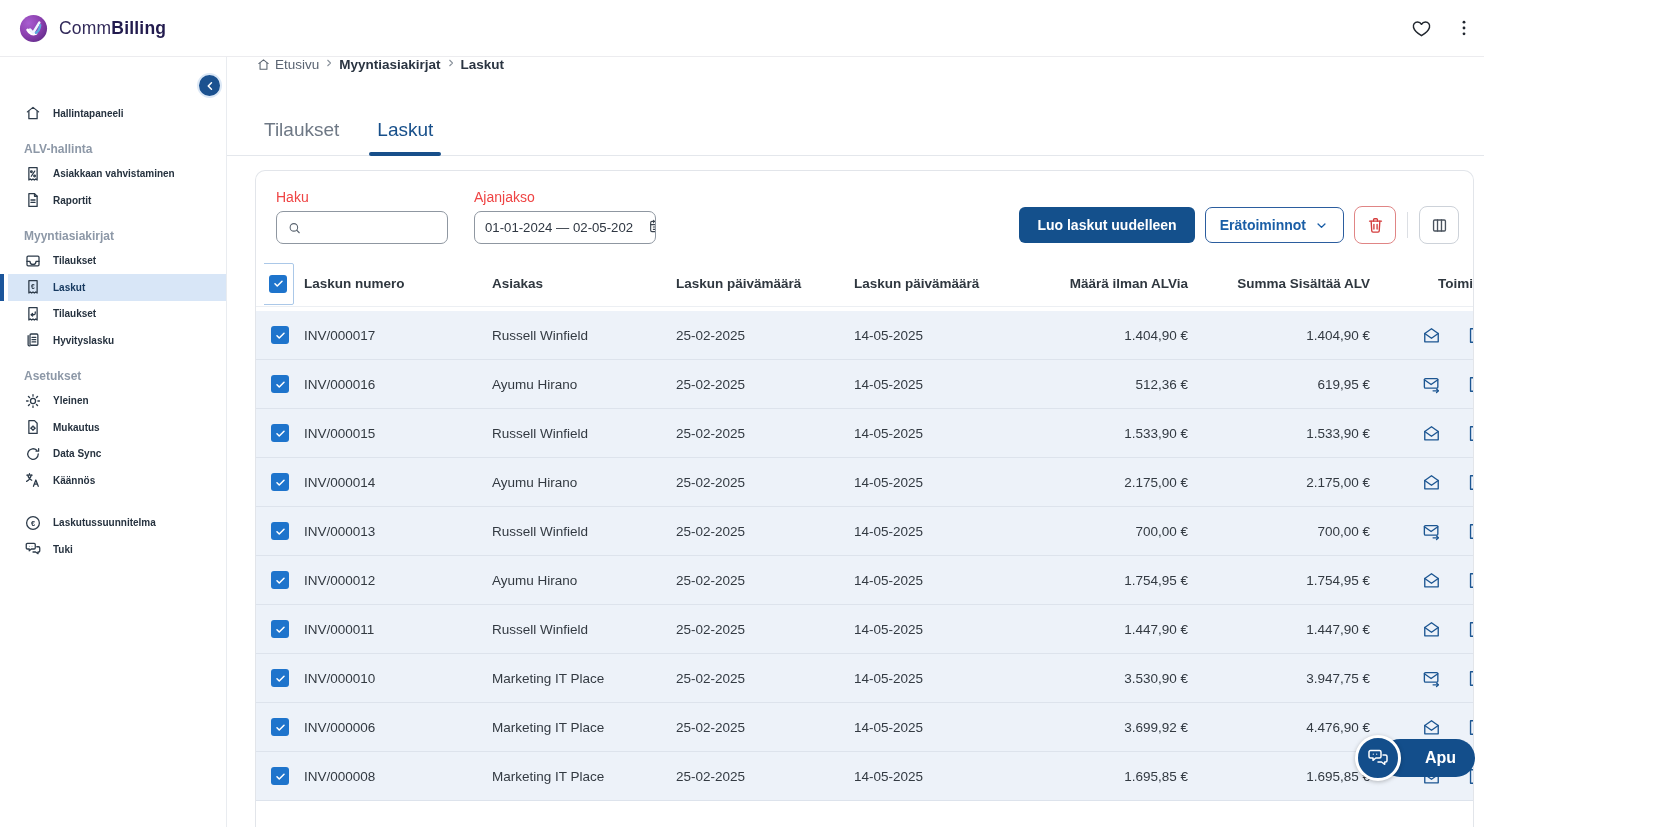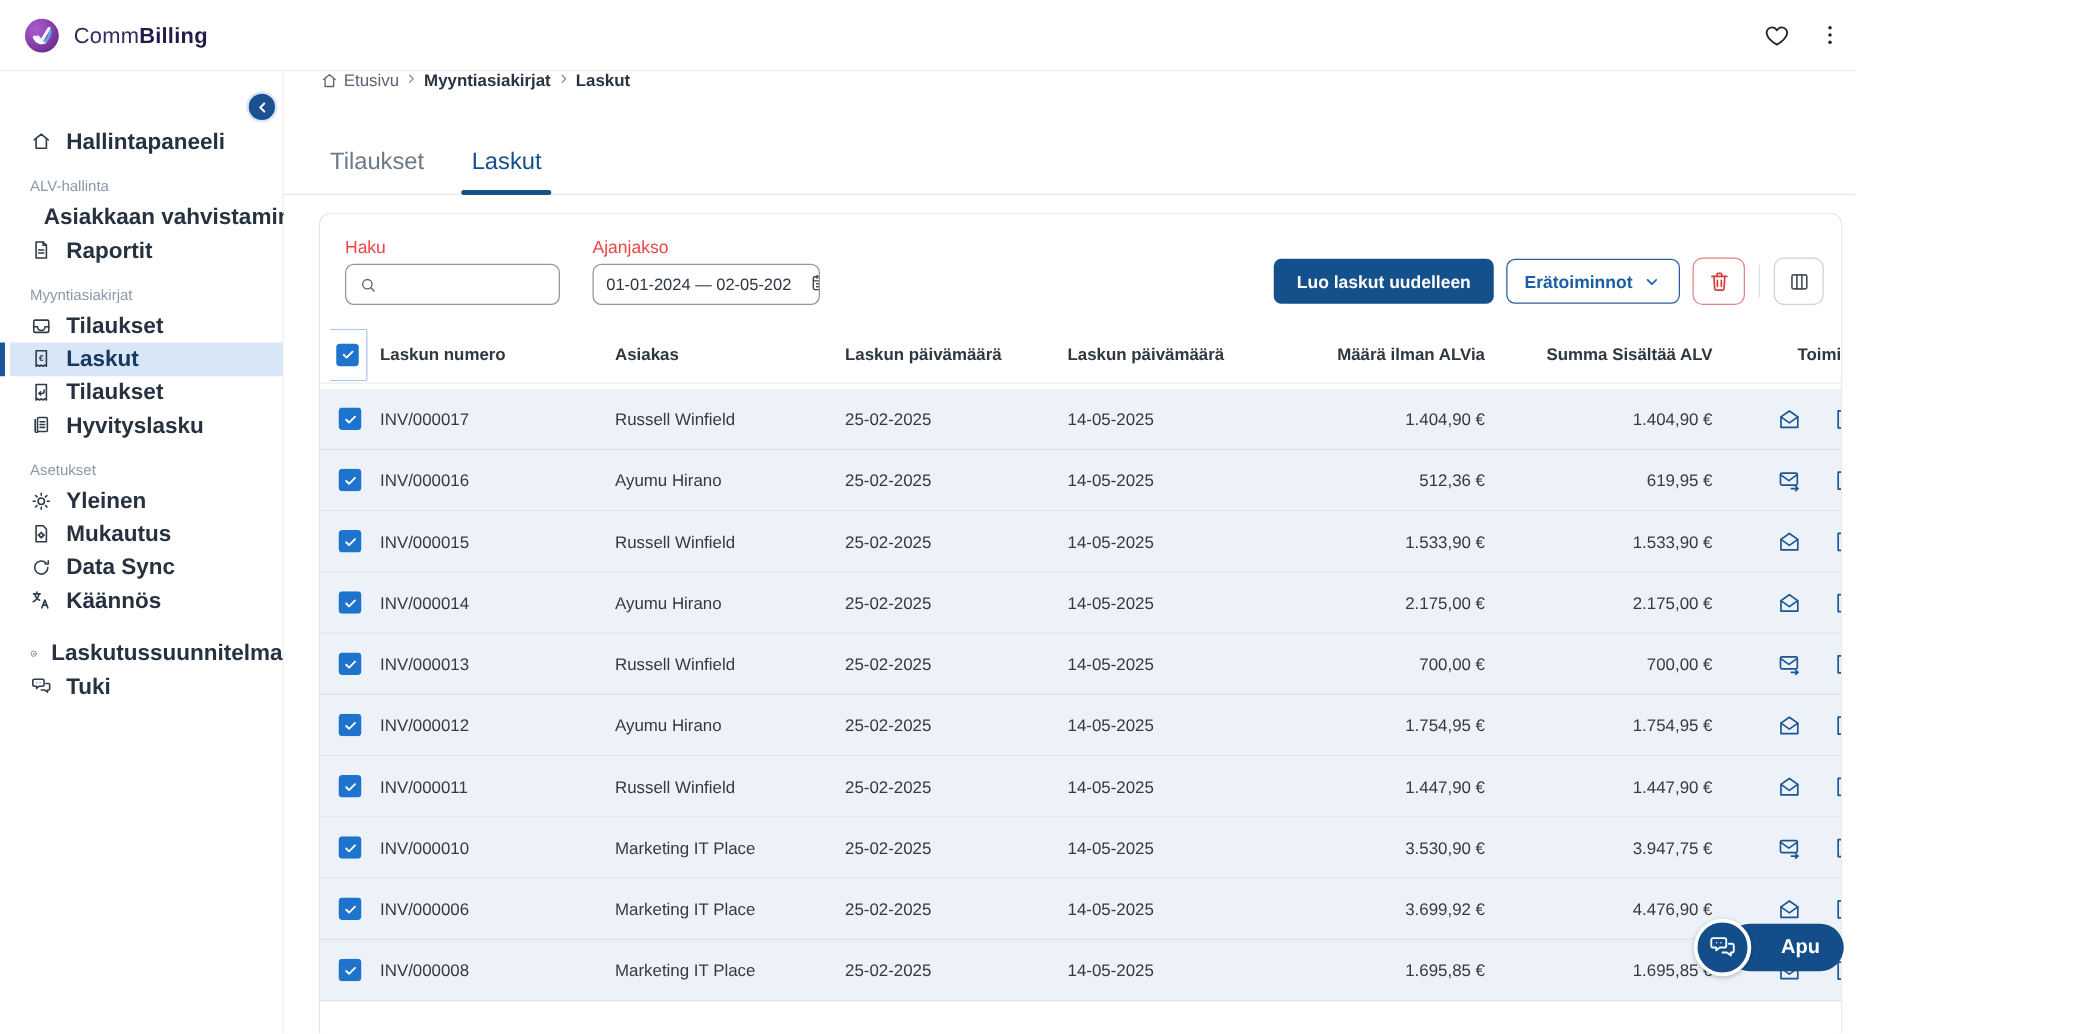--- a/index.html
+++ b/index.html
@@ -14,25 +14,25 @@
 .brand-text b{color:#221b4e}
 .topbar-right{display:flex;align-items:center;gap:22px;padding-right:4px}
 .icon-btn{background:none;border:none;cursor:pointer;color:#20262e;display:flex;align-items:center}
 
 .body{flex:1;display:flex;min-height:0}
 .sidebar{width:227px;flex:none;background:#fff;border-right:1px solid #e9ecf0;position:relative;padding-top:43px}
 .collapse-btn{position:absolute;top:16px;right:4px;width:25px;height:25px;border-radius:50%;
  background:#1b518f;border:2px solid #dce8f6;color:#fff;display:flex;align-items:center;justify-content:center;cursor:pointer}
 .nav{display:flex;flex-direction:column}
 .nav-item{display:flex;align-items:center;gap:11px;height:26.5px;padding-left:16px;margin-left:8px;
- font-size:18px;font-weight:600;color:#26323f;cursor:pointer;position:relative;white-space:nowrap}
+ font-size:10px;font-weight:600;color:#26323f;cursor:pointer;position:relative;white-space:nowrap}
 .nav-item .ic{color:#2d3b4a}
 .nav-item.active{background:#d8e6f7;color:#173a60}
 .nav-item.active::before{content:"";position:absolute;left:-8px;top:0;width:4px;height:100%;background:#1b559b}
-.nav-section{font-size:12px;color:#8d98a7;font-weight:400;padding-left:24px;margin:15px 0 5px;white-space:nowrap}
+.nav-section{font-size:12px;color:#8d98a7;font-weight:700;padding-left:24px;margin:15px 0 5px;white-space:nowrap}
 .gap-lg{height:16px;flex:none}
 
 .main{flex:1;min-width:0;display:flex;flex-direction:column;background:#fff;position:relative}
 .breadcrumb{height:44px;display:flex;gap:4px;padding-left:29px;font-size:13.5px}
 .crumb-home{color:#5a6470;display:flex}
 .crumb{color:#5a6472;cursor:pointer}
 .crumb.bold{font-weight:700;color:#2a3441}
 .crumb-sep{color:#8a929c;display:flex}
 .tabs{display:flex;padding:12px 0 0 29px;border-bottom:1px solid #e4e7ec}
 .tab{font-size:19px;padding:6px 8px 14px;margin-right:22px;color:#6e7885;cursor:pointer;position:relative}

